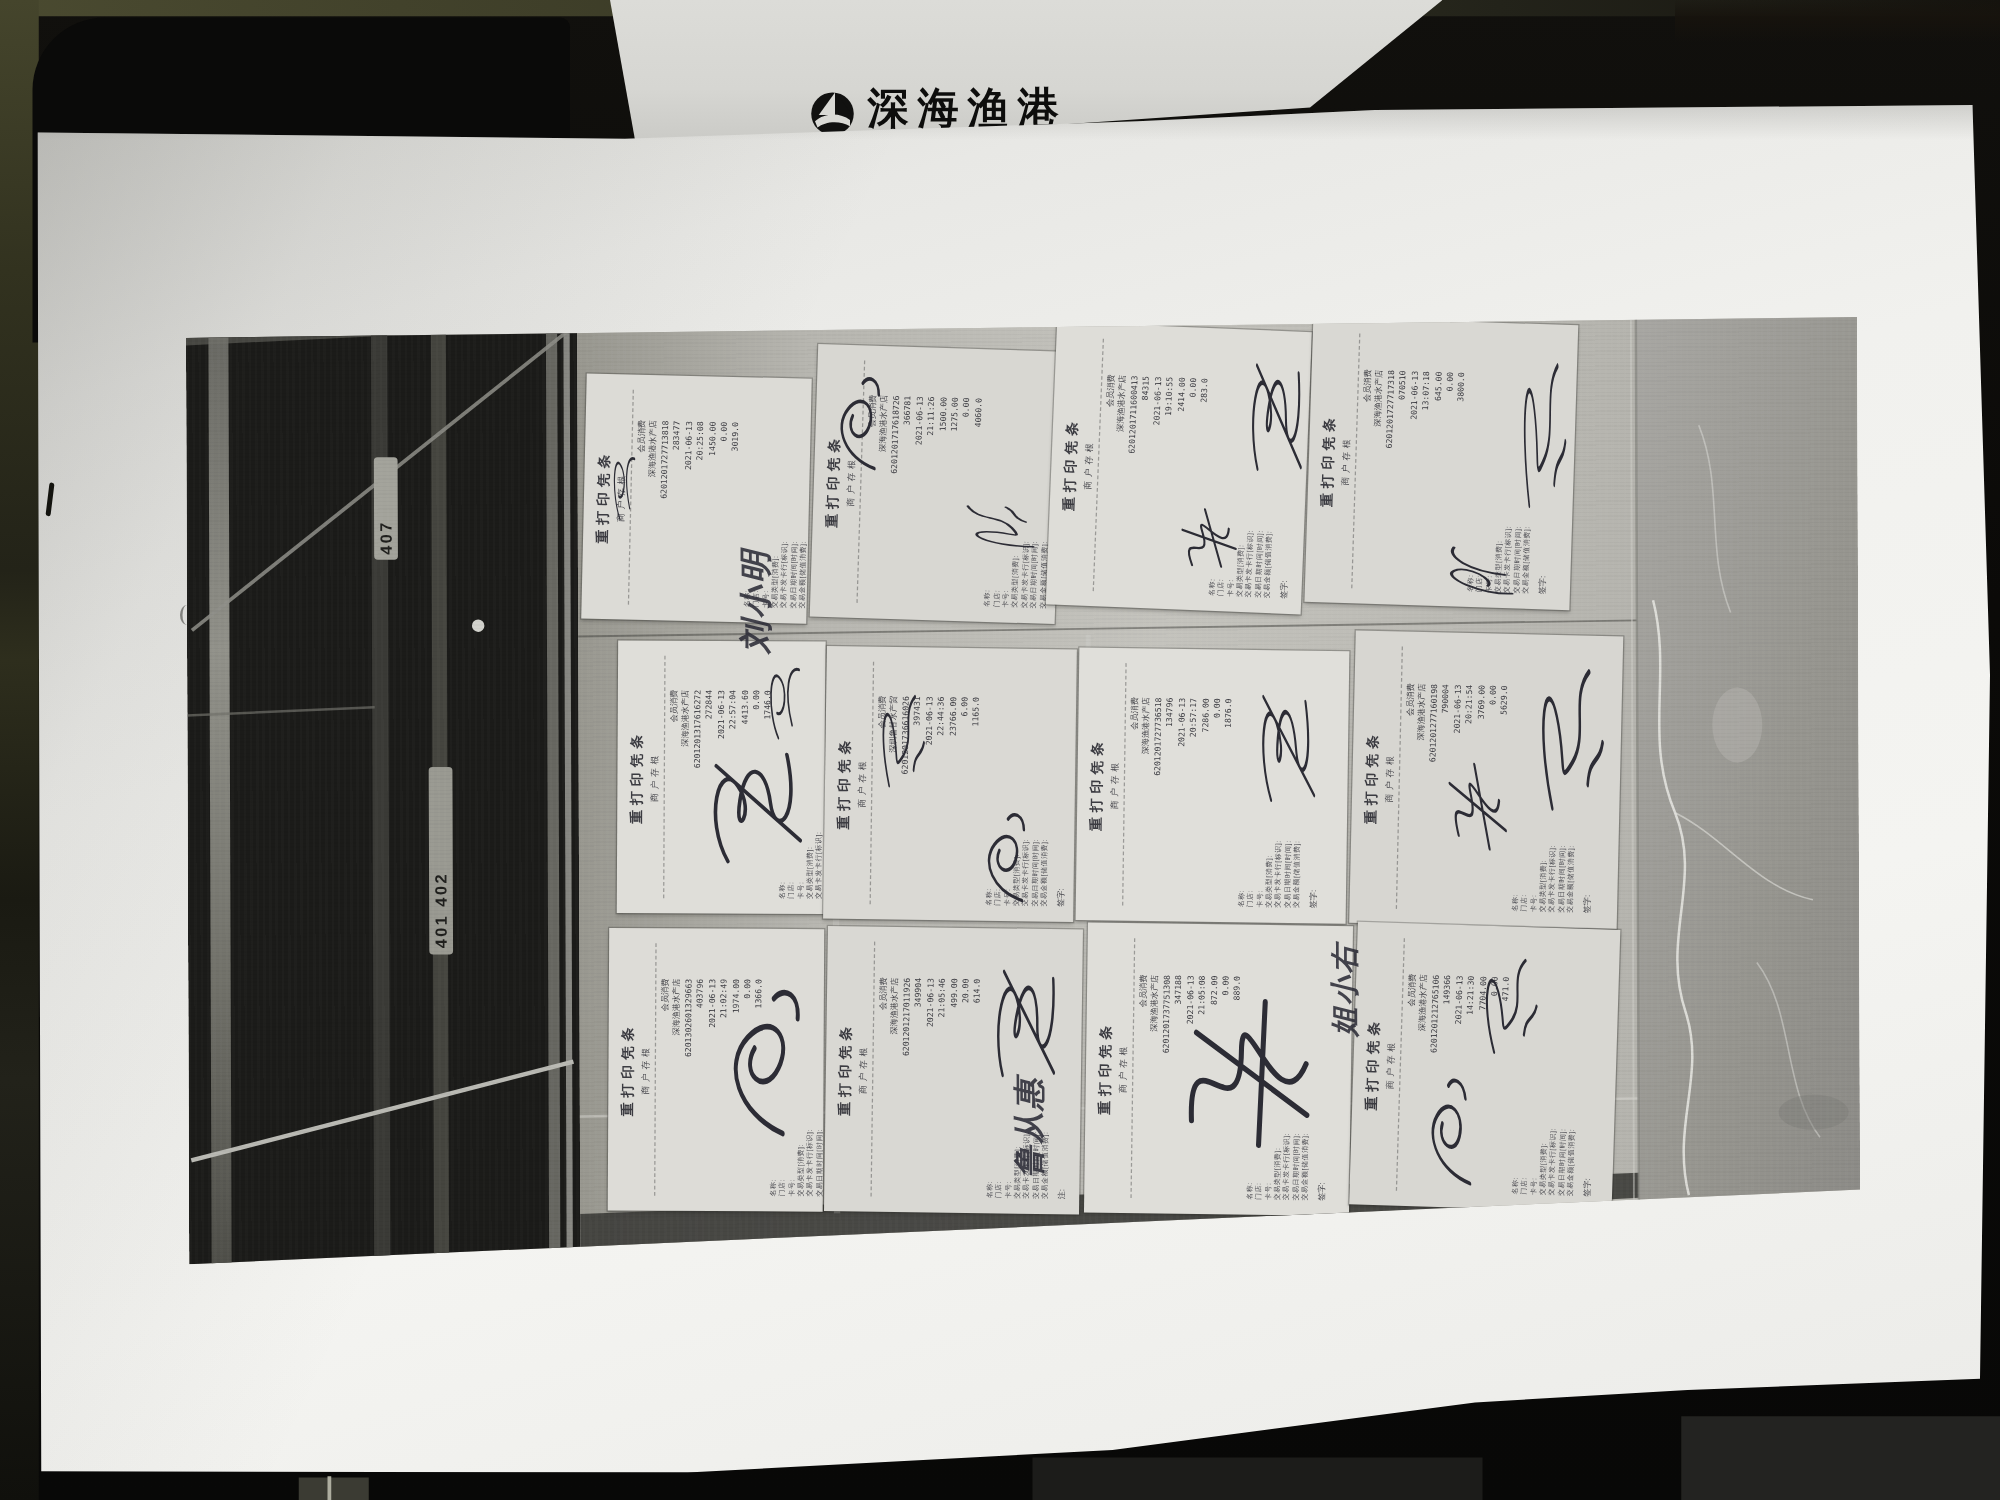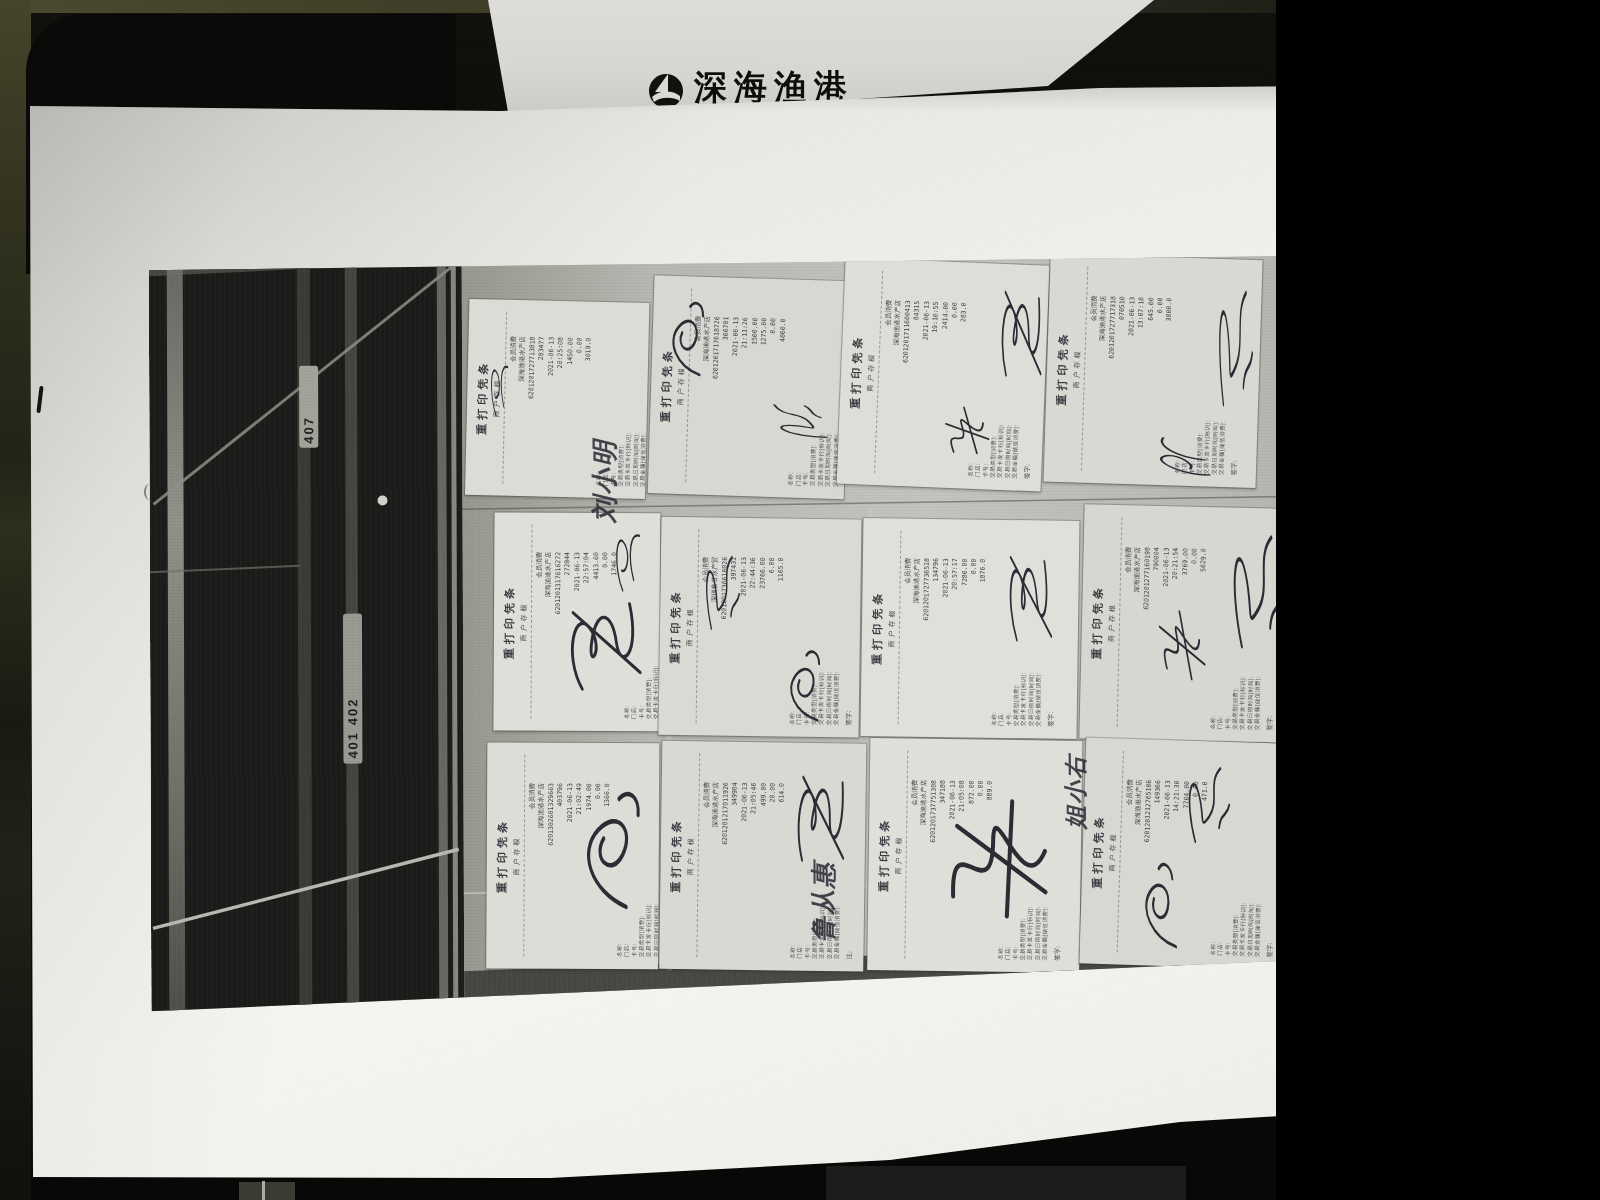--- a/index.html
+++ b/index.html
@@ -1,16 +1,16 @@
 <!DOCTYPE html>
 <html><head>
 <meta charset="utf-8">
 <style>
   html,body{margin:0;padding:0;background:#000;}
-  #stage{position:relative;width:1276px;height:1200px;overflow:hidden;
+  #stage{position:relative;width:1600px;height:1200px;overflow:hidden;
          background:linear-gradient(180deg,#11100d 0%,#0b0a08 40%,#080807 100%);
          font-family:"Liberation Sans", sans-serif;}
   .abs{position:absolute;}
 
   
   #top-olive{left:0;top:0;width:1600px;height:13px;background:linear-gradient(90deg,#4a4a30,#3a3a26 40%,#23231a 75%,#15130e);}
   #left-olive{left:0;top:0;width:31px;height:1200px;
     background:linear-gradient(180deg,#45452c 0%,#32321f 18%,#232318 38%,#2e2e1d 44%,#1a1a12 60%,#22221a 72%,#10100c 100%);}
   #corner-blob{left:26px;top:14px;width:430px;height:260px;background:#0a0a09;border-radius:58px 8px 0 0;}
   #tr-brown{left:1340px;top:0;width:260px;height:34px;background:linear-gradient(180deg,#26201500,#17130d 40%,#0b0a0800);opacity:.9;}

